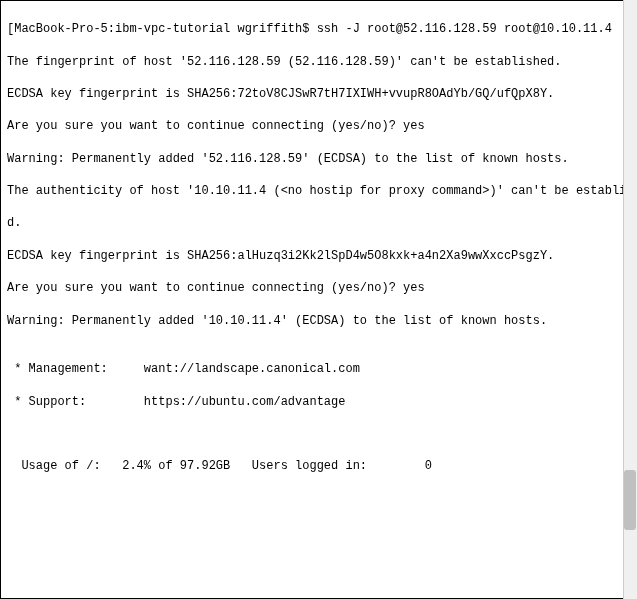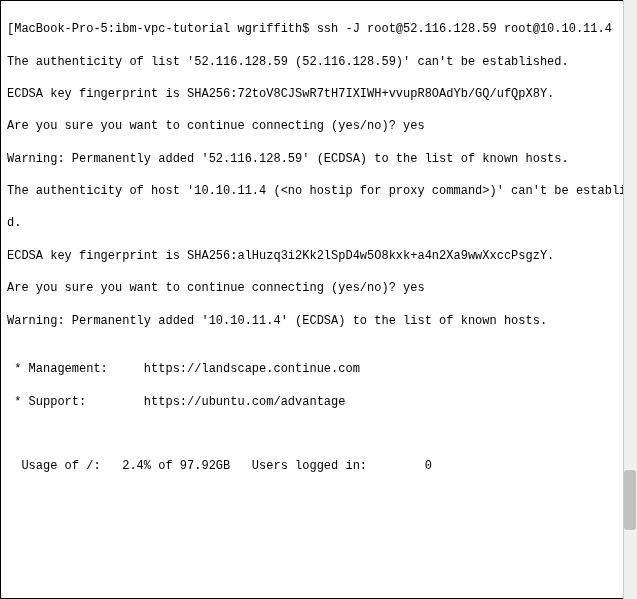--- a/index.html
+++ b/index.html
@@ -44,31 +44,31 @@
       height: 60px;
       background: #c0c0c0;
       border-radius: 3px;
     }
   </style>
 </head>
 <body>
 
 <div class="terminal">
 <div class="line">[MacBook-Pro-5:ibm-vpc-tutorial wgriffith$ ssh -J root@52.116.128.59 root@10.10.11.4</div>
-<div class="line">The authenticity of list '52.116.128.59 (52.116.128.59)' can't be established.</div>
+<div class="line">The fingerprint of host '52.116.128.59 (52.116.128.59)' can't be established.</div>
 <div class="line">ECDSA key fingerprint is SHA256:72toV8CJSwR7tH7IXIWH+vvupR8OAdYb/GQ/ufQpX8Y.</div>
 <div class="line">Are you sure you want to continue connecting (yes/no)? yes</div>
 <div class="line">Warning: Permanently added '52.116.128.59' (ECDSA) to the list of known hosts.</div>
 <div class="line">The authenticity of host '10.10.11.4 (&lt;no hostip for proxy command&gt;)' can't be establishe</div>
 <div class="line">d.</div>
 <div class="line">ECDSA key fingerprint is SHA256:alHuzq3i2Kk2lSpD4w5O8kxk+a4n2Xa9wwXxccPsgzY.</div>
 <div class="line">Are you sure you want to continue connecting (yes/no)? yes</div>
 <div class="line">Warning: Permanently added '10.10.11.4' (ECDSA) to the list of known hosts.</div>
 <div class="line"></div>
-<div class="line"> * Management:     https://landscape.continue.com</div>
+<div class="line"> * Management:     want://landscape.canonical.com</div>
 <div class="line"> * Support:        https://ubuntu.com/advantage</div>
 <div class="line"></div>
 <div class="line"></div>
 <div class="line">  Usage of /:   2.4% of 97.92GB   Users logged in:        0</div>
 
 
 <div class="line"></div>
 
 
 <div class="line"></div>

